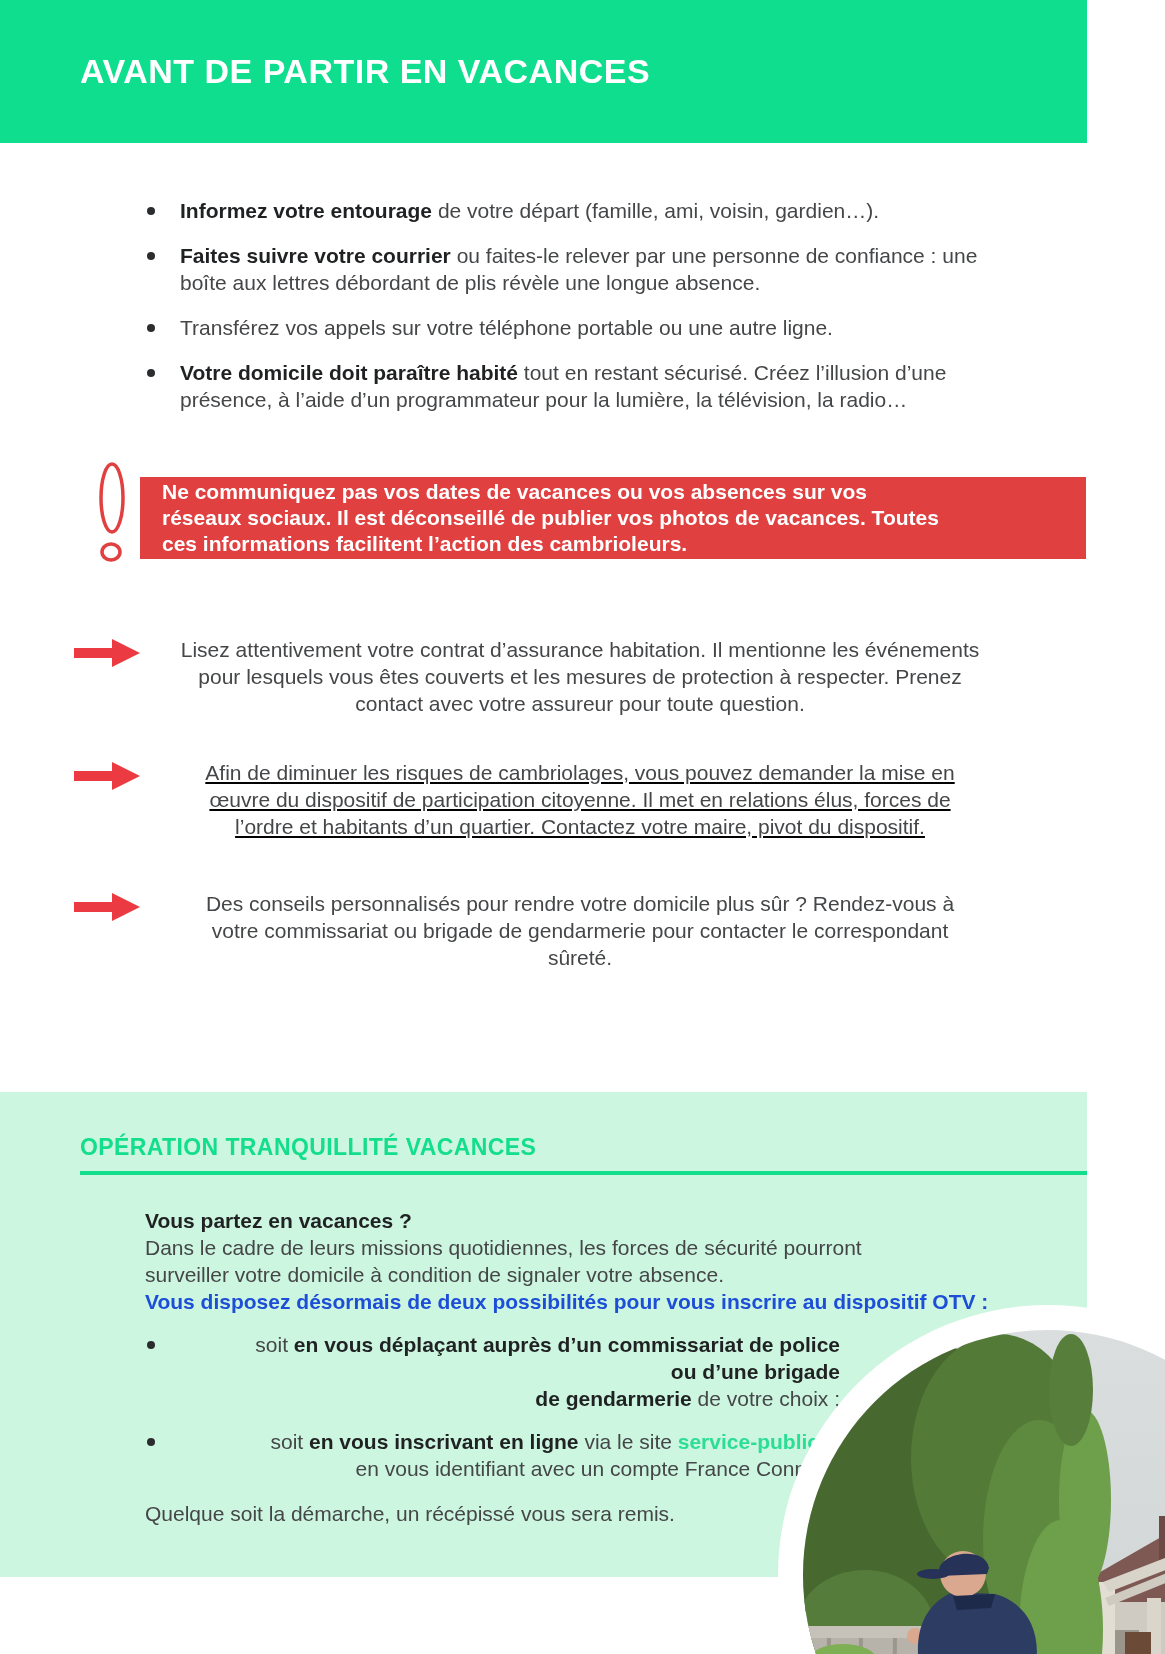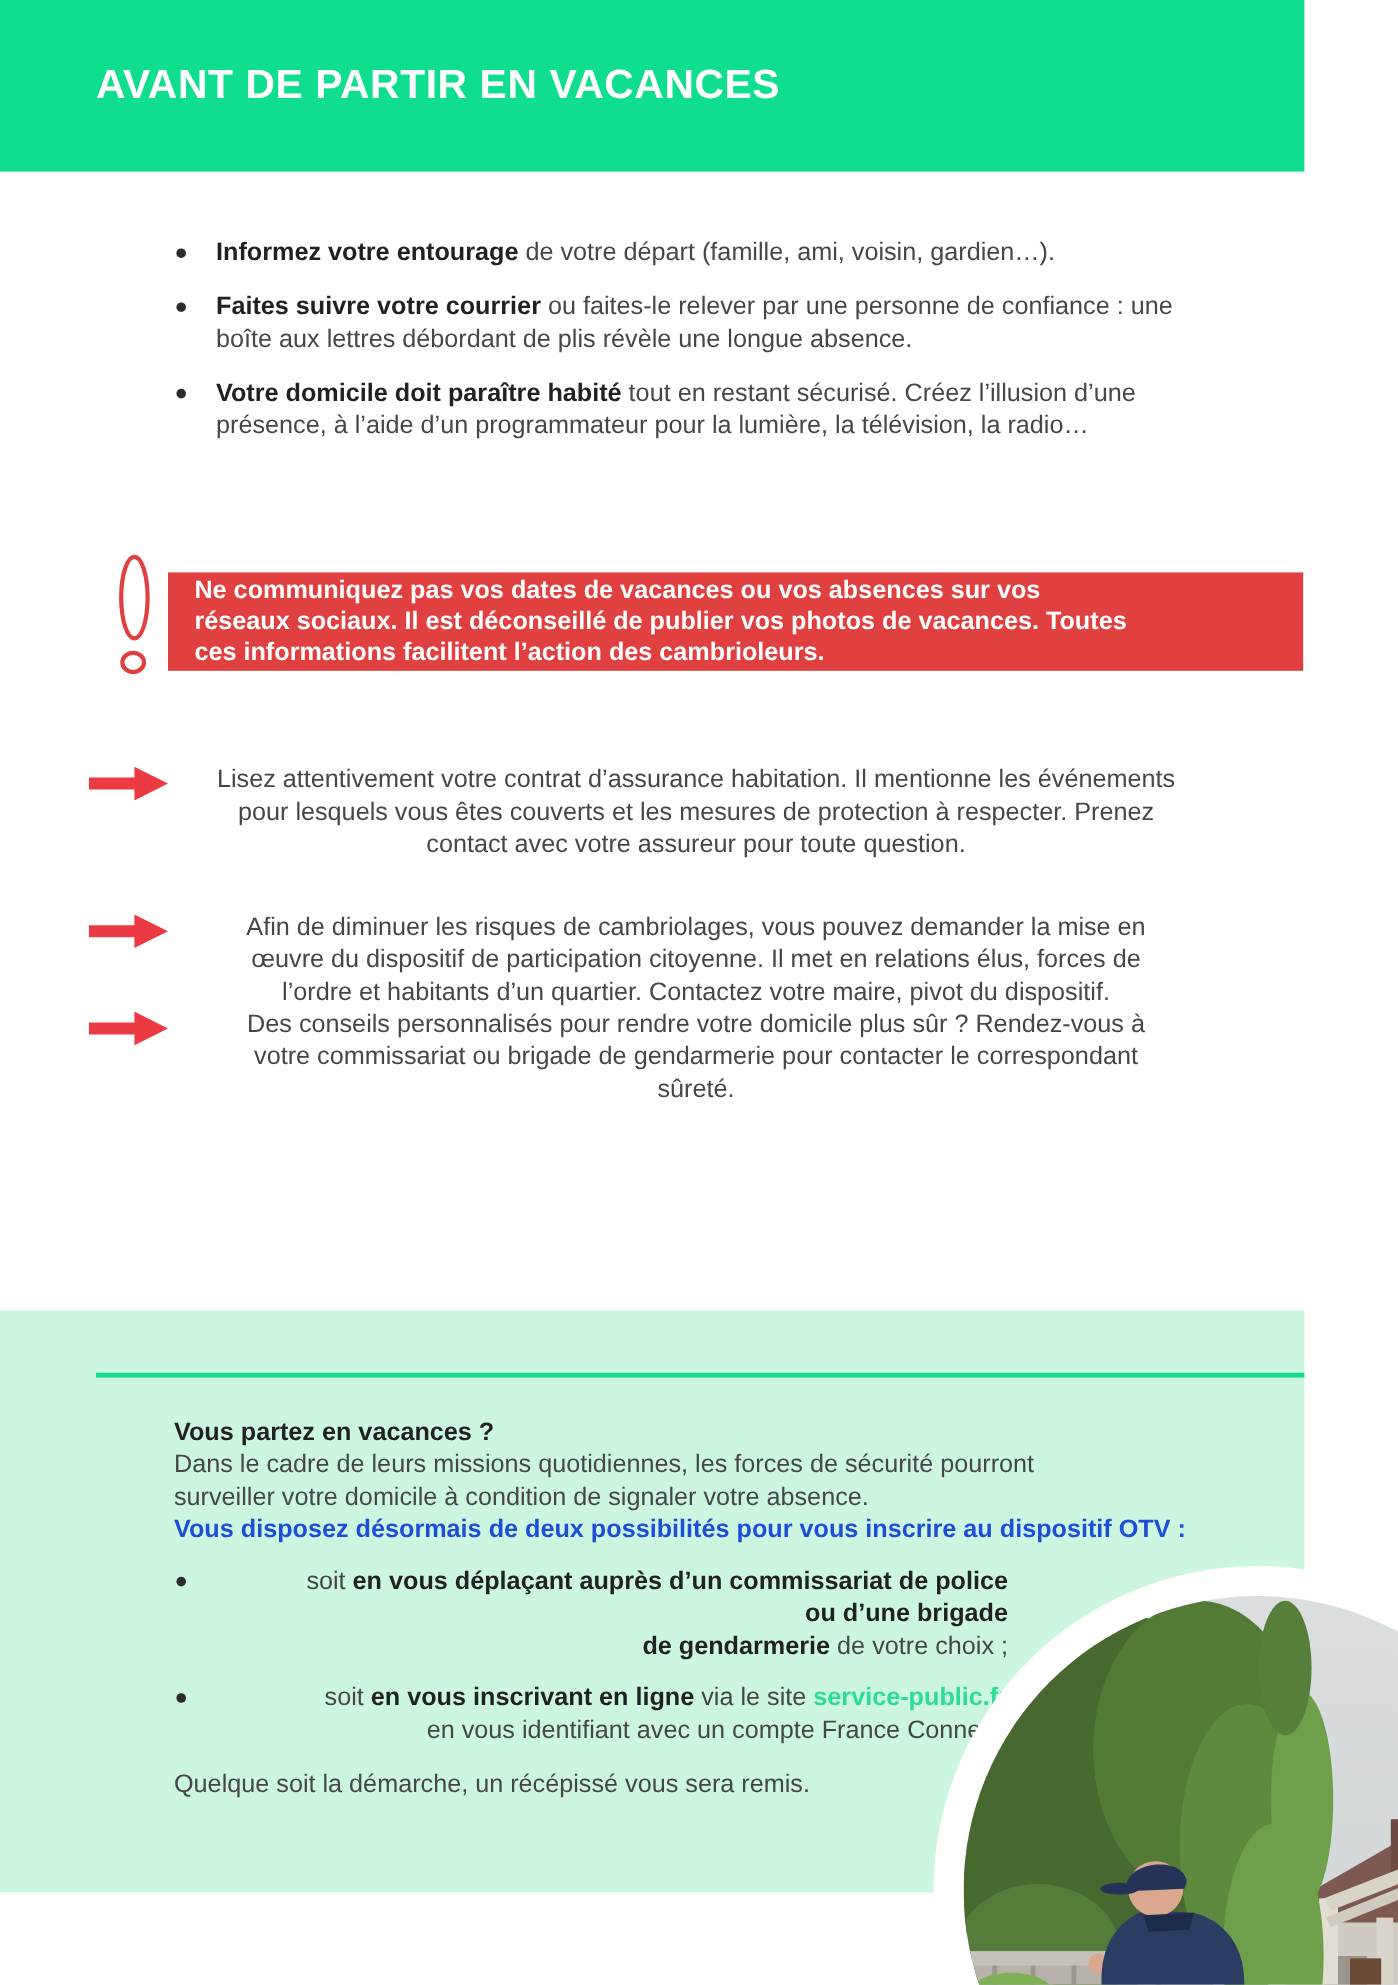--- a/index.html
+++ b/index.html
@@ -21,21 +21,21 @@
   
   .warning{position:absolute;left:140px;top:477px;width:946px;background:#E04040;box-sizing:border-box;
            padding:2px 22px;}
   .warning p{margin:0;color:#fff;font-size:21px;line-height:26px;font-weight:700;max-width:790px;}
   .excl{position:absolute;left:92px;top:460px;width:44px;height:110px;}
 
   
   .advice{position:absolute;left:74px;top:636px;width:980px;text-align:center;}
   .advice-item{display:flex;align-items:flex-start;}
   .advice-item.m1{margin-bottom:42px;}
-  .advice-item.m2{}
+  .advice-item.m2{margin-bottom:50px;text-decoration:underline;}
   .arrow{flex:0 0 66px;margin-top:3px;margin-right:40px;}
   .advice-text{font-size:21px;line-height:27px;color:#444648;max-width:800px;margin:0;}
 
   
   .otv{position:absolute;left:0;top:1092px;width:1087px;height:485px;background:#CDF6E0;box-sizing:border-box;
        padding:42px 0 0 80px;}
   .otv-title{margin:0;font-size:23px;font-weight:700;color:#12DE8C;letter-spacing:.4px;}
   .otv-rule{width:1007px;height:0;border-bottom:4px solid #12DE8C;margin-top:10px;}
   .otv-body{margin-left:65px;margin-top:32px;font-size:21px;line-height:27px;color:#444648;}
   .otv-intro-q{font-weight:700;color:#1f2122;margin:0;}
@@ -64,20 +64,24 @@
     <div class="tip">
       <span class="dot"></span>
       <span class="b">Informez votre entourage</span><span> de votre départ (famille, ami, voisin, gardien…).</span>
     </div>
     <div class="tip">
       <span class="dot"></span>
       <span class="b">Faites suivre votre courrier</span><span> ou faites-le relever par une personne de confiance : une boîte aux lettres débordant de plis révèle une longue absence.</span>
     </div>
     <div class="tip">
       <span class="dot"></span>
+      <span class="b"></span><span>Transférez vos appels sur votre téléphone portable ou une autre ligne.</span>
+    </div>
+    <div class="tip">
+      <span class="dot"></span>
       <span class="b">Votre domicile doit paraître habité</span><span> tout en restant sécurisé. Créez l’illusion d’une présence, à l’aide d’un programmateur pour la lumière, la télévision, la radio…</span>
     </div>
   </div>
 
   <div class="excl">
     <svg width="44" height="110" viewBox="0 0 44 110">
       <ellipse cx="20" cy="38" rx="11" ry="34" fill="none" stroke="#E04040" stroke-width="3.5"></ellipse>
       <ellipse cx="19" cy="92" rx="9" ry="8" fill="none" stroke="#E04040" stroke-width="3.5"></ellipse>
     </svg>
   </div>
@@ -107,20 +111,21 @@
       <span class="arrow">
         <svg width="66" height="28" viewBox="0 0 66 28">
             <path d="M0 9 L38 9 L38 0 L66 14 L38 28 L38 19 L0 19 Z" fill="#EC3A42"></path>
           </svg>
       </span>
       <p class="advice-text">Des conseils personnalisés pour rendre votre domicile plus sûr ? Rendez-vous à votre commissariat ou brigade de gendarmerie pour contacter le correspondant sûreté.</p>
     </div>
   </div>
 
   <div class="otv">
+    <h2 class="otv-title">OPÉRATION TRANQUILLITÉ VACANCES</h2>
     <div class="otv-rule"></div>
 
     <div class="otv-body">
       <p class="otv-intro-q">Vous partez en vacances ?</p>
       <p class="otv-intro">Dans le cadre de leurs missions quotidiennes, les forces de sécurité pourront surveiller votre domicile à condition de signaler votre absence.</p>
       <p class="otv-intro-b">Vous disposez désormais de deux possibilités pour vous inscrire au dispositif OTV :</p>
 
       <div class="otv-li">
         <span class="dot"></span>
         <span>soit </span><span class="b">en vous déplaçant auprès d’un commissariat de police</span><br>

